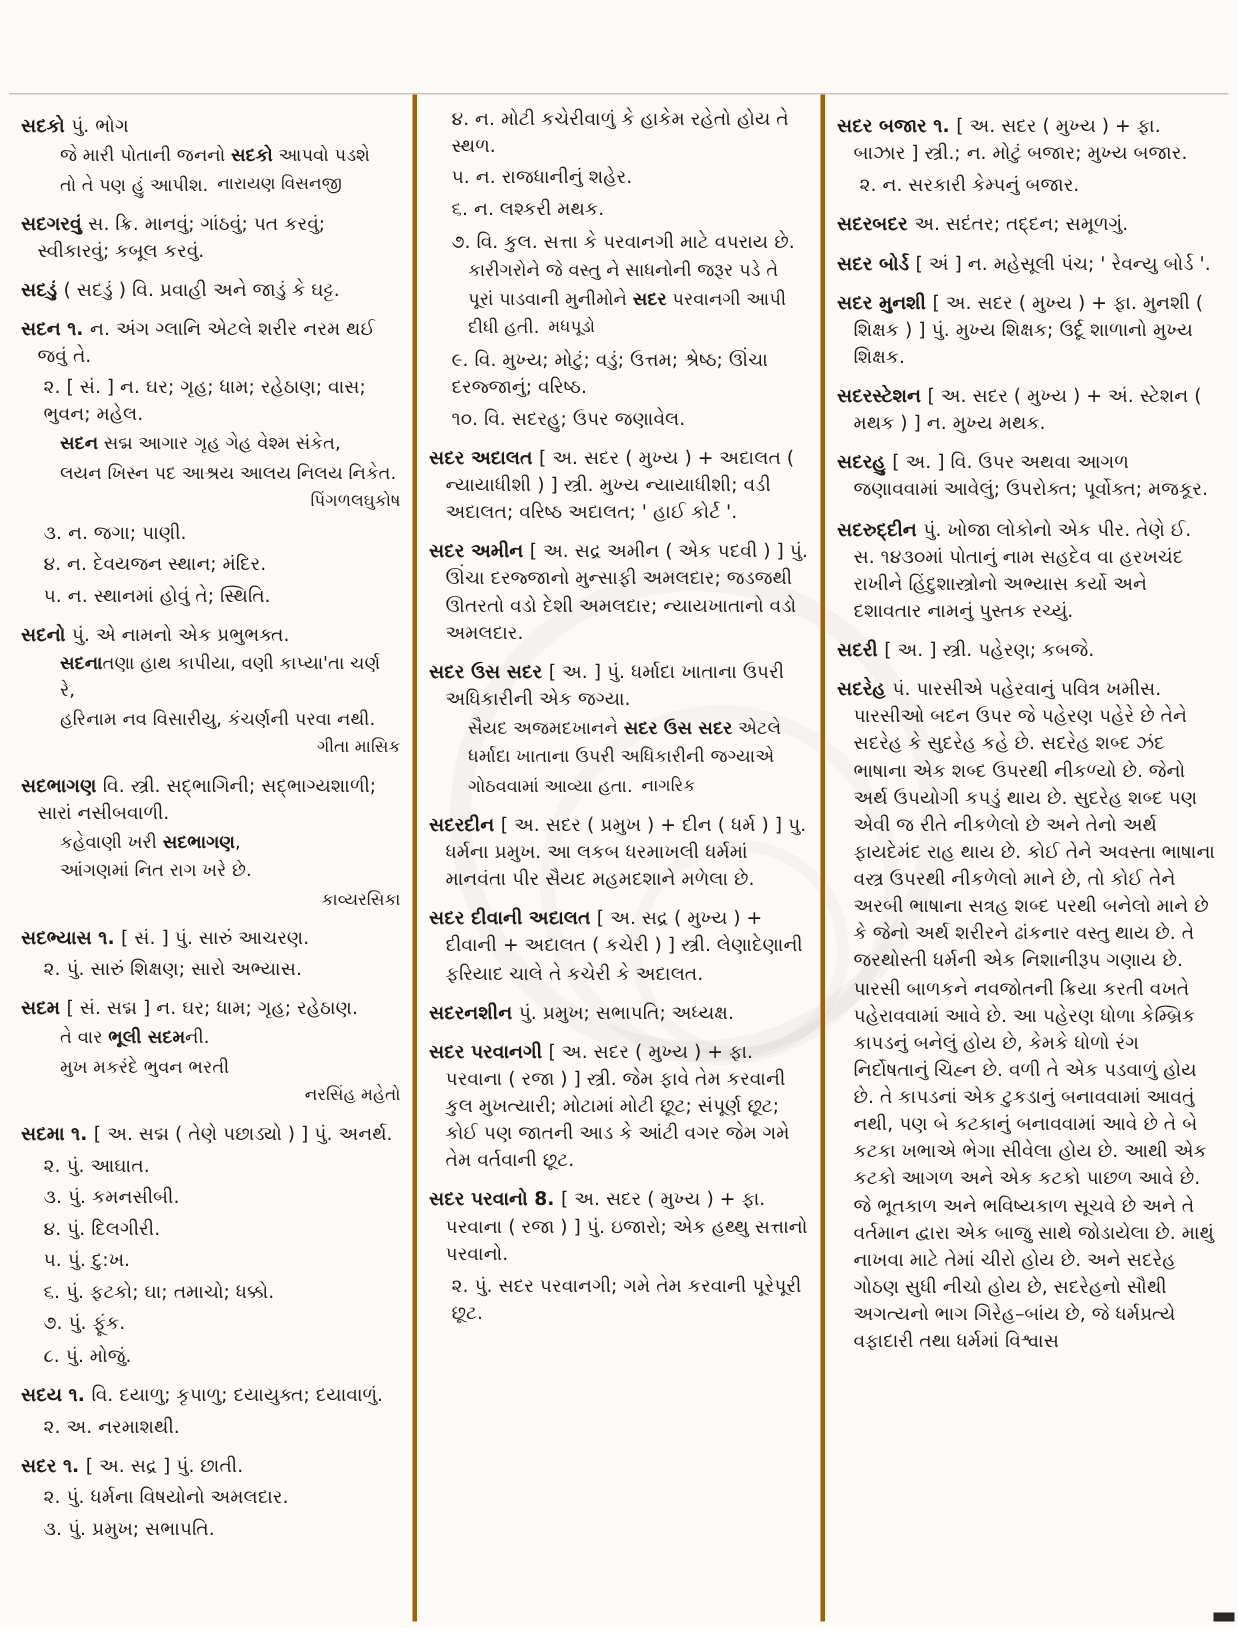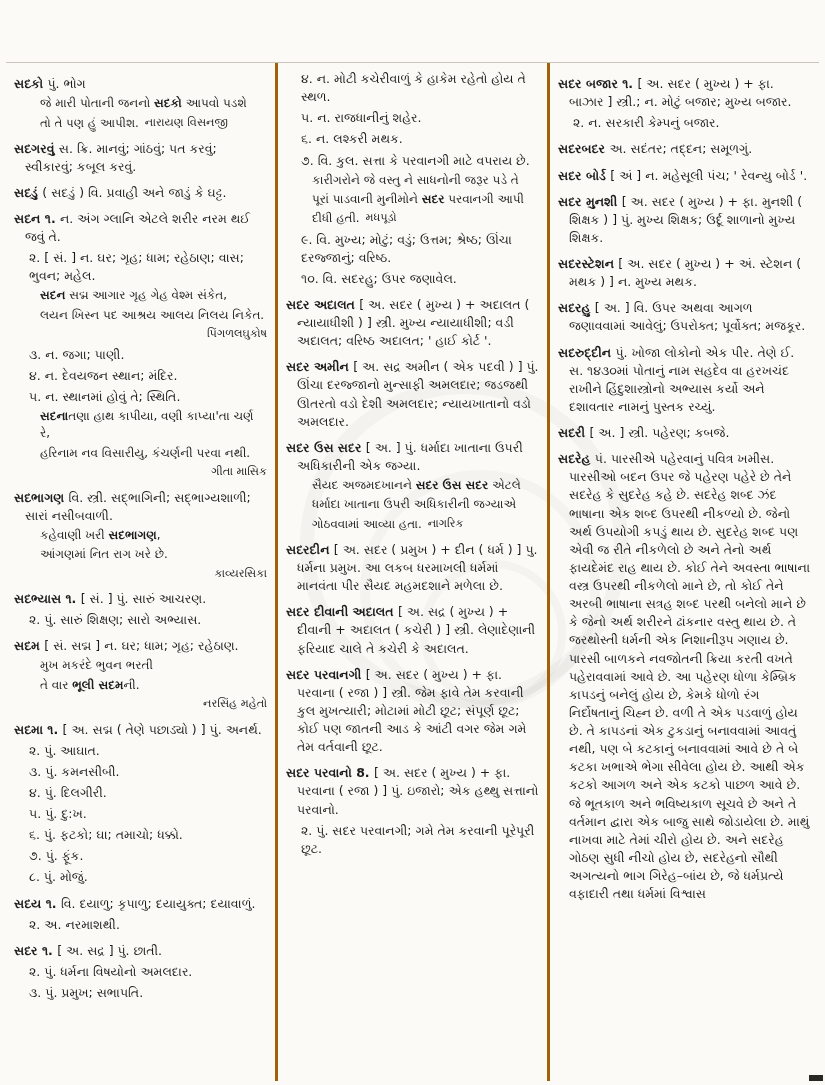--- a/index.html
+++ b/index.html
@@ -81,32 +81,33 @@
         <p class="ln entry"><span class="hw">સદગરવું </span><span>સ. ક્રિ. માનવું; ગાંઠવું; પત કરવું; સ્વીકારવું; કબૂલ કરવું.</span></p>
         <p class="ln entry"><span class="hw">સદડું </span><span>( સદડું ) વિ. પ્રવાહી અને જાડું કે ઘટ્ટ.</span></p>
         <p class="ln entry"><span class="hw">સદન ૧. </span><span>ન. અંગ ગ્લાનિ એટલે શરીર નરમ થઈ જવું તે.</span></p>
         <p class="ln sense"><span>૨. [ સં. ] ન. ઘર; ગૃહ; ધામ; રહેઠાણ; વાસ; ભુવન; મહેલ.</span></p>
         <p class="ln quote"><span class="hw">સદન</span><span> સદ્મ આગાર ગૃહ ગેહ વેશ્મ સંકેત,</span></p>
         <p class="ln quote"><span>લયન ખિસ્ન પદ આશ્રય આલય નિલય નિકેત.</span></p>
         <p class="ln src"><span class="srcname">પિંગળલઘુકોષ</span></p>
         <p class="ln sense"><span>૩. ન. જગા; પાણી.</span></p>
         <p class="ln sense"><span>૪. ન. દેવયજન સ્થાન; મંદિર.</span></p>
         <p class="ln sense"><span>૫. ન. સ્થાનમાં હોવું તે; સ્થિતિ.</span></p>
+        <p class="ln entry"><span class="hw">સદનો </span><span>પું. એ નામનો એક પ્રભુભક્ત.</span></p>
         <p class="ln quote"><span class="hw">સદના</span><span>તણા હાથ કાપીયા, વણી કાપ્યા'તા ચર્ણ રે,</span></p>
         <p class="ln quote"><span>હરિનામ નવ વિસારીયુ, કંચર્ણની પરવા નથી.</span></p>
         <p class="ln src"><span class="srcname">ગીતા માસિક</span></p>
         <p class="ln entry"><span class="hw">સદભાગણ </span><span>વિ. સ્ત્રી. સદ્ભાગિની; સદ્ભાગ્યશાળી; સારાં નસીબવાળી.</span></p>
         <p class="ln quote"><span>કહેવાણી ખરી </span><span class="hw">સદભાગણ</span><span>,</span></p>
         <p class="ln quote"><span>આંગણમાં નિત રાગ ખરે છે.</span></p>
         <p class="ln src"><span class="srcname">કાવ્યરસિકા</span></p>
         <p class="ln entry"><span class="hw">સદભ્યાસ ૧. </span><span>[ સં. ] પું. સારું આચરણ.</span></p>
         <p class="ln sense"><span>૨. પું. સારું શિક્ષણ; સારો અભ્યાસ.</span></p>
         <p class="ln entry"><span class="hw">સદમ </span><span>[ સં. સદ્મ ] ન. ઘર; ધામ; ગૃહ; રહેઠાણ.</span></p>
+        <p class="ln quote"><span>તે વાર </span><span class="hw">ભૂલી સદમ</span><span>ની.</span></p>
         <p class="ln quote"><span>મુખ મકરંદે ભુવન ભરતી</span></p>
-        <p class="ln quote"><span>તે વાર </span><span class="hw">ભૂલી સદમ</span><span>ની.</span></p>
         <p class="ln src"><span class="srcname">નરસિંહ મહેતો</span></p>
         <p class="ln entry"><span class="hw">સદમા ૧. </span><span>[ અ. સદ્મ ( તેણે પછાડ્યો ) ] પું. અનર્થ.</span></p>
         <p class="ln sense"><span>૨. પું. આઘાત.</span></p>
         <p class="ln sense"><span>૩. પું. કમનસીબી.</span></p>
         <p class="ln sense"><span>૪. પું. દિલગીરી.</span></p>
         <p class="ln sense"><span>૫. પું. દુ:ખ.</span></p>
         <p class="ln sense"><span>૬. પું. ફટકો; ઘા; તમાચો; ધક્કો.</span></p>
         <p class="ln sense"><span>૭. પું. ફૂંક.</span></p>
         <p class="ln sense"><span>૮. પું. મોજું.</span></p>
         <p class="ln entry"><span class="hw">સદય ૧. </span><span>વિ. દયાળુ; કૃપાળુ; દયાયુક્ત; દયાવાળું.</span></p>
@@ -132,20 +133,21 @@
         <p class="ln entry"><span class="hw">સદર અમીન </span><span>[ અ. સદ્ર અમીન ( એક પદવી ) ] પું. ઊંચા દરજ્જાનો મુન્સાફી અમલદાર; જડજથી ઊતરતો વડો દેશી અમલદાર; ન્યાયખાતાનો વડો અમલદાર.</span></p>
         <p class="ln entry"><span class="hw">સદર ઉસ સદર </span><span>[ અ. ] પું. ધર્માદા ખાતાના ઉપરી અધિકારીની એક જગ્યા.</span></p>
         <p class="ln quote"><span>સૈયદ અજમદખાનને </span><span class="hw">સદર ઉસ સદર</span><span> એટલે</span></p>
         <p class="ln quote"><span>ધર્માદા ખાતાના ઉપરી અધિકારીની જગ્યાએ</span></p>
         <p class="ln qsrc">
           <span>ગોઠવવામાં આવ્યા હતા.</span>
           <span class="srcname">નાગરિક</span>
         </p>
         <p class="ln entry"><span class="hw">સદરદીન </span><span>[ અ. સદર ( પ્રમુખ ) + દીન ( ધર્મ ) ] પુ. ધર્મના પ્રમુખ. આ લકબ ધરમાખલી ધર્મમાં માનવંતા પીર સૈયદ મહમદશાને મળેલા છે.</span></p>
         <p class="ln entry"><span class="hw">સદર દીવાની અદાલત </span><span>[ અ. સદ્ર ( મુખ્ય ) + દીવાની + અદાલત ( કચેરી ) ] સ્ત્રી. લેણાદેણાની ફરિયાદ ચાલે તે કચેરી કે અદાલત.</span></p>
+        <p class="ln entry"><span class="hw">સદરનશીન </span><span>પું. પ્રમુખ; સભાપતિ; અધ્યક્ષ.</span></p>
         <p class="ln entry"><span class="hw">સદર પરવાનગી </span><span>[ અ. સદર ( મુખ્ય ) + ફા. પરવાના ( રજા ) ] સ્ત્રી. જેમ ફાવે તેમ કરવાની કુલ મુખત્યારી; મોટામાં મોટી છૂટ; સંપૂર્ણ છૂટ; કોઈ પણ જાતની આડ કે આંટી વગર જેમ ગમે તેમ વર્તવાની છૂટ.</span></p>
         <p class="ln entry"><span class="hw">સદર પરવાનો 8. </span><span>[ અ. સદર ( મુખ્ય ) + ફા. પરવાના ( રજા ) ] પું. ઇજારો; એક હથ્થુ સત્તાનો પરવાનો.</span></p>
         <p class="ln sense"><span>૨. પું. સદર પરવાનગી; ગમે તેમ કરવાની પૂરેપૂરી છૂટ.</span></p>
       </div>
     <div class="col">
         <p class="ln entry"><span class="hw">સદર બજાર ૧. </span><span>[ અ. સદર ( મુખ્ય ) + ફા. બાઝાર ] સ્ત્રી.; ન. મોટું બજાર; મુખ્ય બજાર.</span></p>
         <p class="ln sense"><span>૨. ન. સરકારી કેમ્પનું બજાર.</span></p>
         <p class="ln entry"><span class="hw">સદરબદર </span><span>અ. સદંતર; તદ્દન; સમૂળગું.</span></p>
         <p class="ln entry"><span class="hw">સદર બોર્ડ </span><span>[ અં ] ન. મહેસૂલી પંચ; ' રેવન્યુ બોર્ડ '.</span></p>
         <p class="ln entry"><span class="hw">સદર મુનશી </span><span>[ અ. સદર ( મુખ્ય ) + ફા. મુનશી ( શિક્ષક ) ] પું. મુખ્ય શિક્ષક; ઉર્દૂ શાળાનો મુખ્ય શિક્ષક.</span></p>

